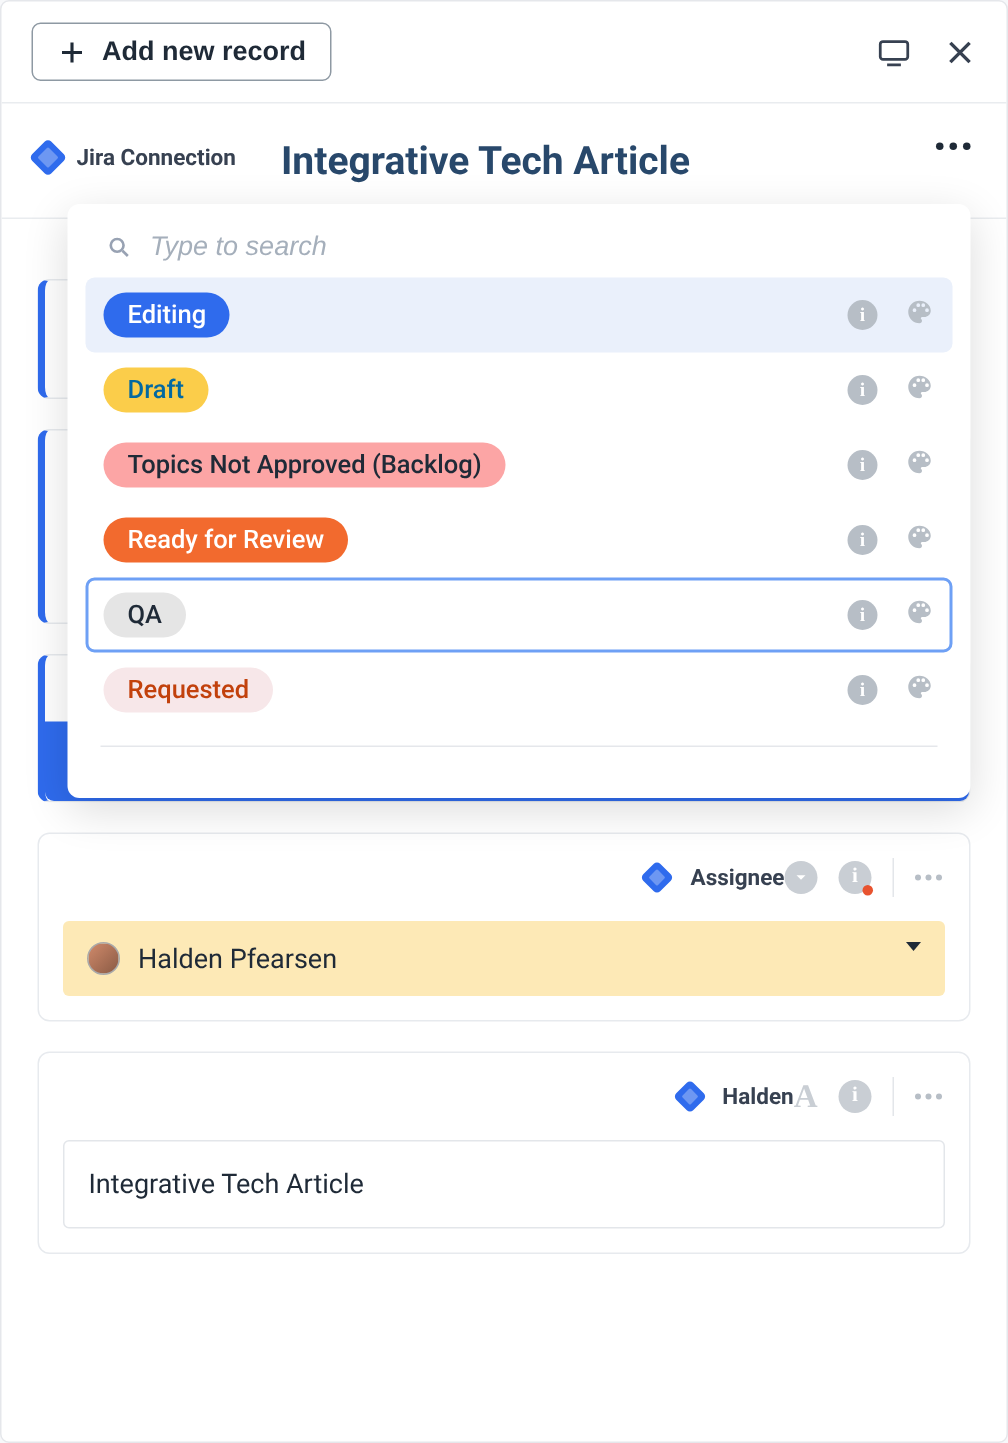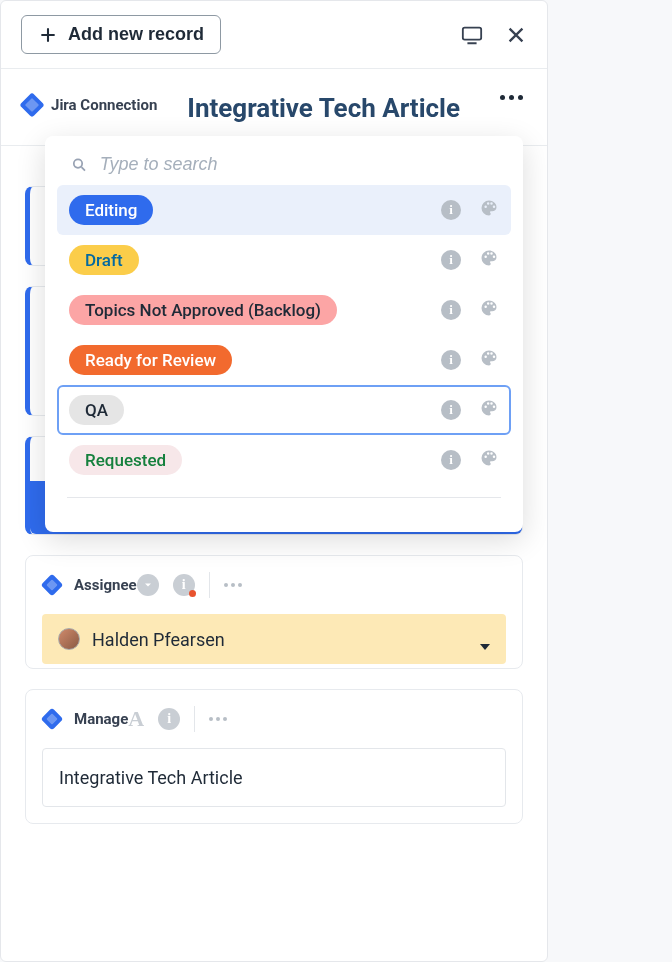--- a/index.html
+++ b/index.html
@@ -1,17 +1,17 @@
 <!DOCTYPE html>
 <html><head>
 <meta charset="utf-8">
 <style>
   * { box-sizing: border-box; margin: 0; padding: 0; }
   html, body { width: 672px; height: 962px; font-family: -apple-system, BlinkMacSystemFont, "Segoe UI", Roboto, sans-serif; background: #f7f8fa; overflow: hidden; }
-  .app { width: 548px; height: 962px; position: relative; background: #fff; border: 1px solid #e5e7eb; border-radius: 6px; overflow: hidden; }
+  .app { width: 672px; height: 962px; position: relative; background: #fff; border: 1px solid #e5e7eb; border-radius: 6px; overflow: hidden; }
 
   
   .topbar { display:flex; align-items:center; justify-content:space-between; padding: 14px 20px; border-bottom: 1px solid #e9ecef; }
   .add-btn { display:flex; align-items:center; gap:10px; border:1px solid #8e99a3; border-radius:6px; padding:8px 16px; background:#fff; font-size:18px; font-weight:600; color:#1f2a37; cursor:pointer; }
   .add-btn svg { width:20px; height:20px; }
   .topbar-right { display:flex; align-items:center; gap:22px; }
   .topbar-right svg { width:22px; height:22px; color:#374151; cursor:pointer; }
 
   
   .header { padding: 18px 22px 22px 22px; display:flex; align-items:flex-start; justify-content:space-between; border-bottom:1px solid #e9ecef; }
@@ -37,21 +37,21 @@
   .opt-wrap { padding: 0 12px; }
   .opt { display:flex; align-items:center; justify-content:space-between; padding:10px 12px; border-radius:6px; }
   .opt.selected-row { background:#eaf0fb; }
   .opt.hover-row { border:2px solid #6ea0f5; border-radius:6px; padding:8px 10px; }
   .pill { display:inline-flex; align-items:center; padding:5px 16px; border-radius:20px; font-size:17px; font-weight:500; }
   .pill-blue { background:#2f6bed; color:#fff; }
   .pill-yellow { background:#fbcd4a; color:#0369a1; }
   .pill-mint { background:#fca5a5; color:#1f2a37; }
   .pill-orange { background:#f26a2e; color:#fff; }
   .pill-cream { background:#e5e5e5; color:#1f2a37; }
-  .pill-rose { background:#f7e7e9; color:#15803d; }
+  .pill-rose { background:#f7e7e9; color:#c2410c; }
   .opt-icons { display:flex; gap:18px; align-items:center; }
   .circ { width:20px; height:20px; border-radius:50%; background:#b7bec6; display:flex; align-items:center; justify-content:center; color:#fff; font-family: Georgia, serif; font-size:13px; font-weight:700; }
   .pal-ic svg{width:20px;height:20px; color:#b7bec6;}
 
   .divider { height:1px; background:#e5e7eb; margin:12px 22px; }
   .manage-row { display:flex; align-items:center; gap:16px; padding:6px 26px; font-size:18px; color:#1f2a37; cursor:pointer; }
   .manage-row svg{width:22px;height:22px;}
 
   
   .cards { position:absolute; top:40px; left:24px; right:24px; display:flex; flex-direction:column; gap:20px; z-index:10;}
@@ -60,34 +60,34 @@
   .card-spacer-1 { height: 130px; }
 
   
   .editing-card { border-left:5px solid #2f6bed; }
   .editing-bar { background:#2f6bed; color:#fff; padding:16px 20px; display:flex; justify-content:space-between; align-items:center; font-size:18px; border-radius:0 0 6px 6px;}
   .editing-body { height: 44px; }
   .caret-up { width:0;height:0;border-left:6px solid transparent;border-right:6px solid transparent;border-bottom:7px solid #fff;}
 
   
   .std-card { background:#fff; border:1px solid #e7eaee; border-radius:8px; padding:0;}
-  .std-head { display:flex; align-items:center; justify-content:flex-start; padding:16px 18px; }
+  .std-head { display:flex; align-items:center; justify-content:flex-end; padding:16px 18px; }
   .std-head-left{display:flex;align-items:center;gap:14px;}
   .std-head-left .diamond{width:16px;height:16px;}
   .field-label{font-size:15px; font-weight:700; color:#374151;}
   .std-head-right{display:flex;align-items:center;gap:14px;}
   .circ-gray{width:22px;height:22px;border-radius:50%;background:#c9ced4;display:flex;align-items:center;justify-content:center;color:#fff;}
   .circ-gray svg{width:12px;height:12px;}
   .circ-info{width:22px;height:22px;border-radius:50%;background:#c9ced4;display:flex;align-items:center;justify-content:center;color:#fff;font-family:Georgia,serif;font-weight:700;font-size:14px;position:relative;}
   .dot-red{position:absolute;right:-1px;bottom:-1px;width:7px;height:7px;background:#e8532f;border-radius:50%;}
   .vline{width:1px;height:26px;background:#e3e6ea;}
   .kebab-sm{display:flex;gap:3px;cursor:pointer;}
   .kebab-sm span{width:4px;height:4px;background:#b7bec6;border-radius:50%;}
 
-  .assignee-val { margin:0 16px 4px 16px; background:#fde9b6; border-radius:4px; padding:14px 16px; display:flex; align-items:flex-end; justify-content:space-between; }
+  .assignee-val { margin:0 16px 16px 16px; background:#fde9b6; border-radius:4px; padding:14px 16px; display:flex; align-items:flex-start; justify-content:space-between; }
   .assignee-left{display:flex;align-items:center;gap:12px;}
   .avatar{width:22px;height:22px;border-radius:50%;background:linear-gradient(135deg,#d08a6b,#8a5a44);border:1px solid #aaa;}
   .assignee-name{font-size:18px;color:#1f2a37;}
   .caret-down{width:0;height:0;border-left:5px solid transparent;border-right:5px solid transparent;border-top:6px solid #1f2a37;}
 
   .summary-val { margin:0 16px 16px 16px; border:1px solid #e3e6ea; border-radius:4px; padding:18px 16px; font-size:18px; color:#1f2a37;}
   .text-icon{font-family:Georgia,serif;font-weight:700;color:#c9ced4;font-size:22px;}
 </style>
 </head>
 <body>
@@ -168,21 +168,21 @@
             <span class="assignee-name">Halden Pfearsen</span>
           </div>
           <div class="caret-down"></div>
         </div>
       </div>
 
       <div class="std-card">
         <div class="std-head">
           <div class="std-head-left">
             <div class="diamond"></div>
-            <span class="field-label">Manage</span>
+            <span class="field-label">Halden</span>
           </div>
           <div class="std-head-right">
             <span class="text-icon">A</span>
             <div class="circ-info">i</div>
             <div class="vline"></div>
             <div class="kebab-sm">
                 <span></span>
                 <span></span>
                 <span></span>
               </div>

